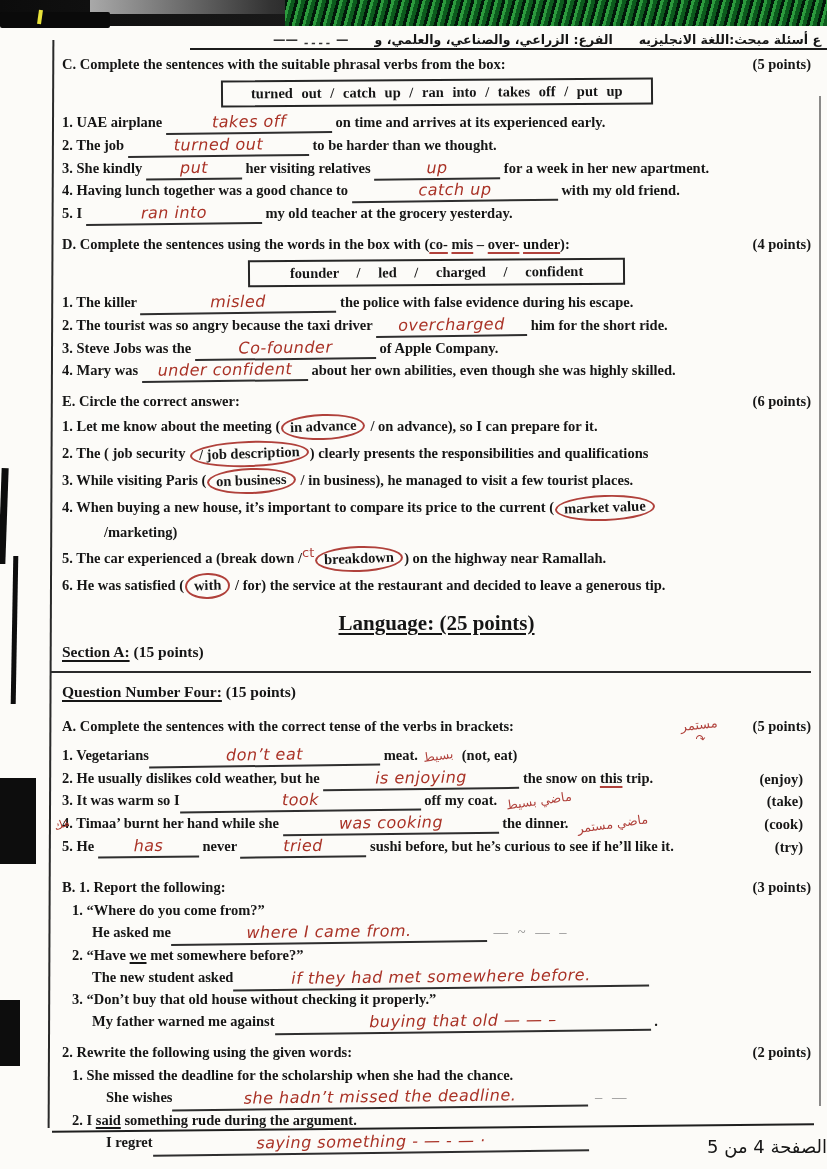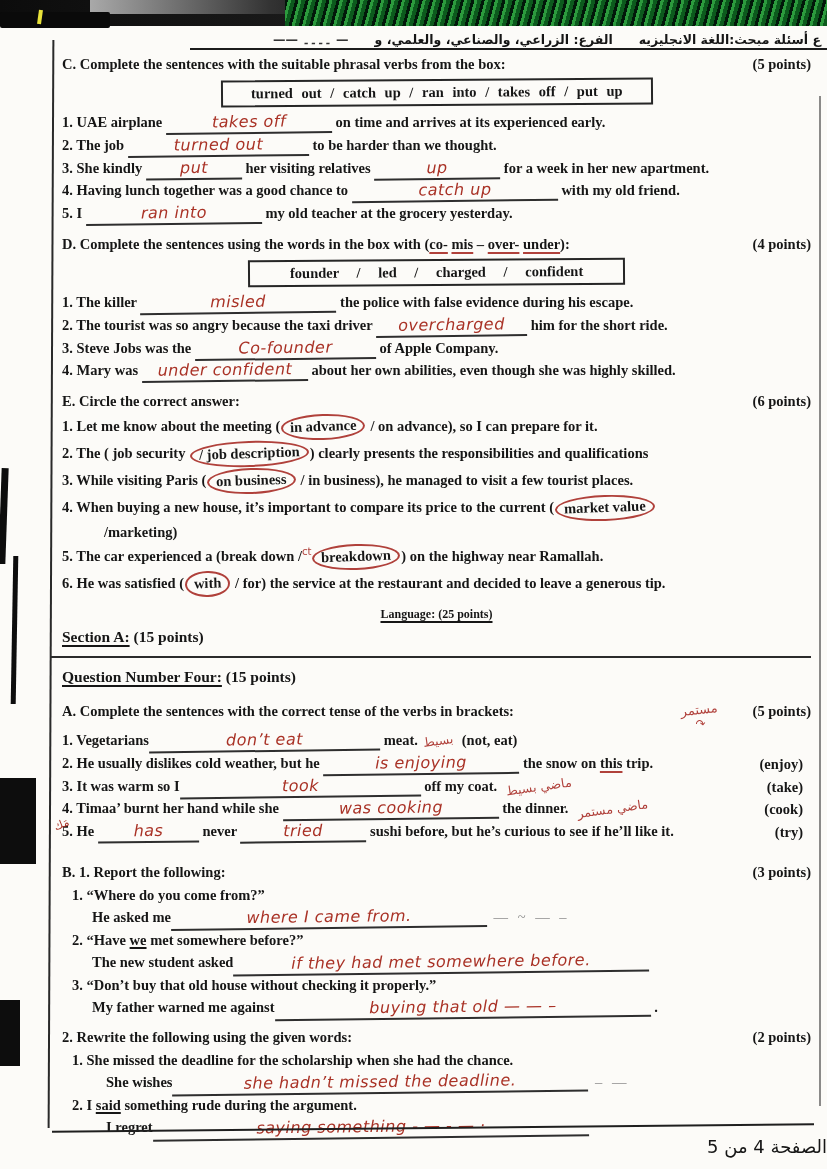--- a/index.html
+++ b/index.html
@@ -48,22 +48,22 @@
          color:#a93226;font-size:16px;line-height:1.05;border-bottom:2px solid #2e2e2e;
          text-align:center;padding:0 8px 1px 8px;transform:rotate(-.7deg);letter-spacing:.5px;}
   .seg-c{display:inline-block;border:2px solid #b0413b;border-radius:50%;padding:0 7px 1px 7px;
          transform:rotate(-2deg);margin:0 1px;}
   .seg-n{color:#b0413b;font-family:"DejaVu Sans",sans-serif;font-weight:400;font-size:12.5px;
          display:inline-block;transform:rotate(-8deg);margin:0 5px;}
   .seg-ru{text-decoration:underline;text-decoration-color:#b0413b;text-decoration-thickness:2px;text-underline-offset:3px;}
   .seg-bu{text-decoration:underline;text-decoration-thickness:1.5px;text-underline-offset:2px;margin-top:6px;}
   .seg-pts{position:absolute;right:8px;top:1px;white-space:nowrap;}
   .seg-dash{color:#8a8a8a;font-weight:400;letter-spacing:3px;}
-  .seg-sup{color:#b0413b;font-family:"DejaVu Sans",sans-serif;font-size:10px;vertical-align:super;font-weight:400;}
-  .center-head{width:max-content;margin:4px auto 2px auto;font-size:12px;
+  .seg-sup{color:#b0413b;font-family:"DejaVu Sans",sans-serif;font-size:13px;vertical-align:super;font-weight:400;}
+  .center-head{width:max-content;margin:4px auto 2px auto;font-size:21px;
                text-decoration:underline;text-decoration-thickness:2px;text-underline-offset:3px;}
   .plain-head{font-size:15.5px;margin:2px 0;}
   .ul{text-decoration:underline;text-decoration-thickness:2px;text-underline-offset:3px;}
   .divider{border-top:2px solid #2b2b2b;margin:8px 0 8px -12px;}
   .note-stack{display:inline-flex;flex-direction:column;align-items:center;color:#b0413b;
               font-family:"DejaVu Sans",sans-serif;font-weight:400;font-size:13px;margin:0 26px 0 8px;transform:rotate(-6deg);}
   .note-stack .arrow{font-size:12px;line-height:.7;}
   .gap{height:8px;}
 </style>
 </head>

